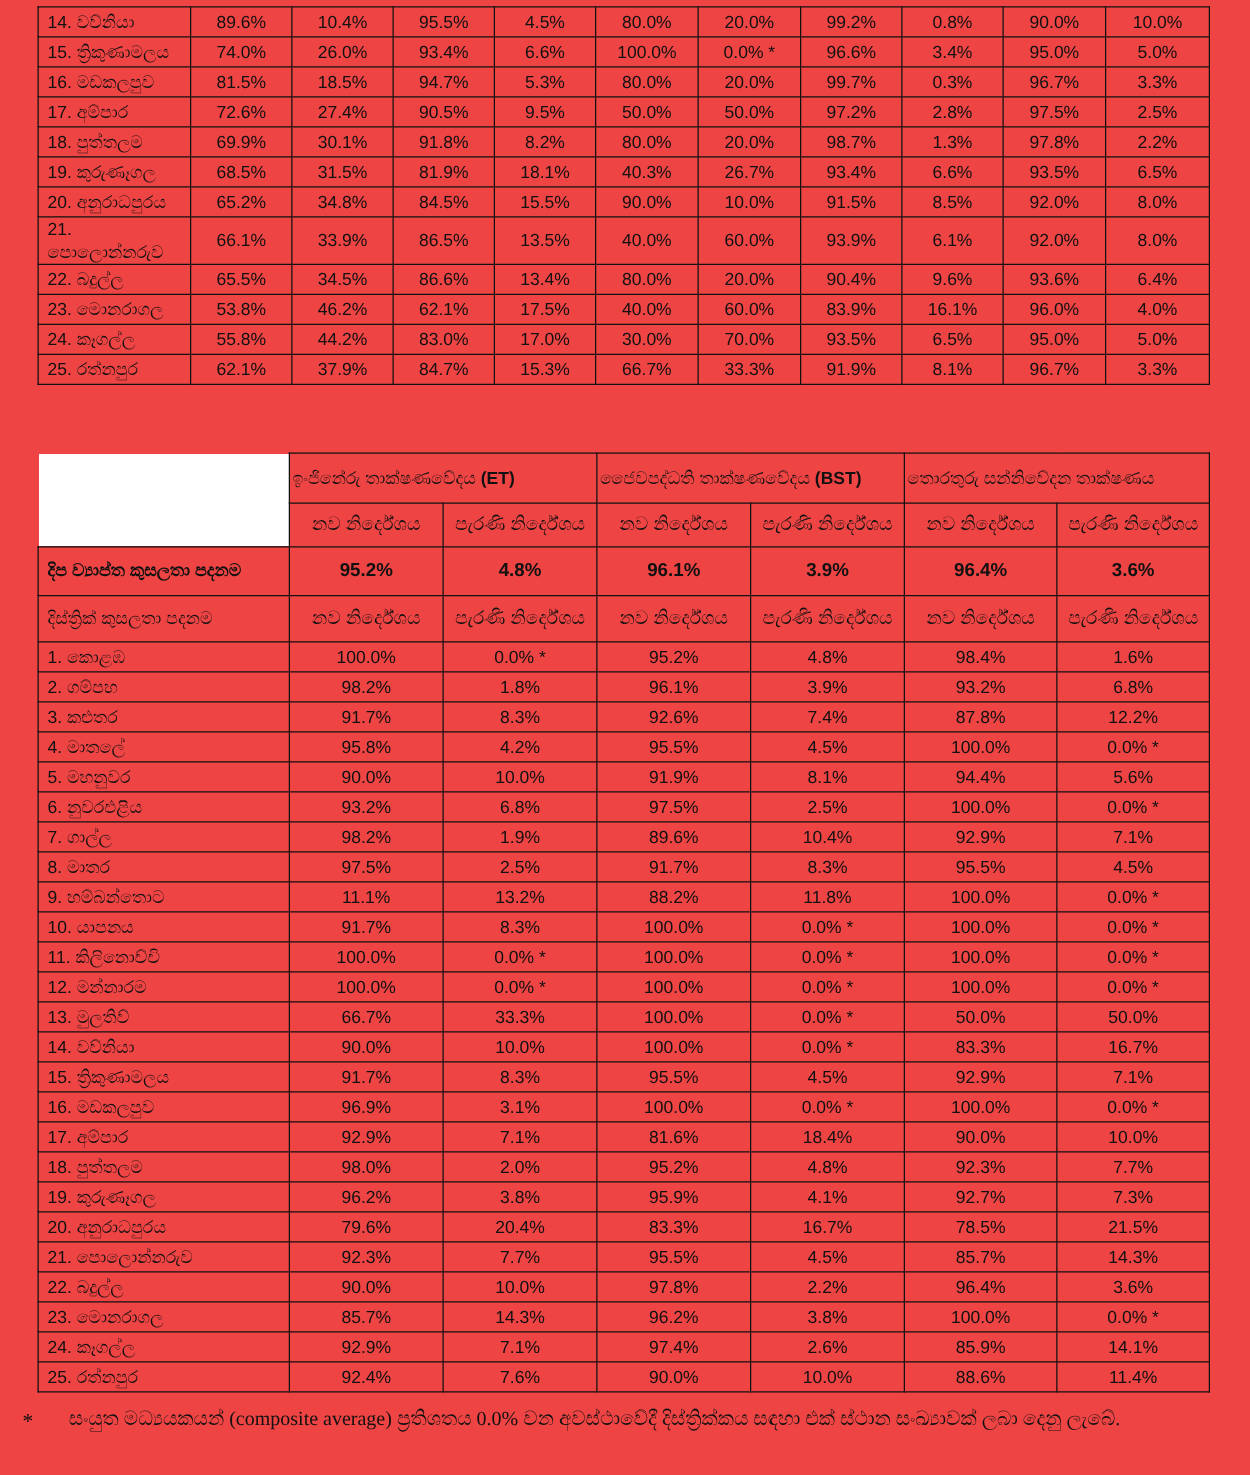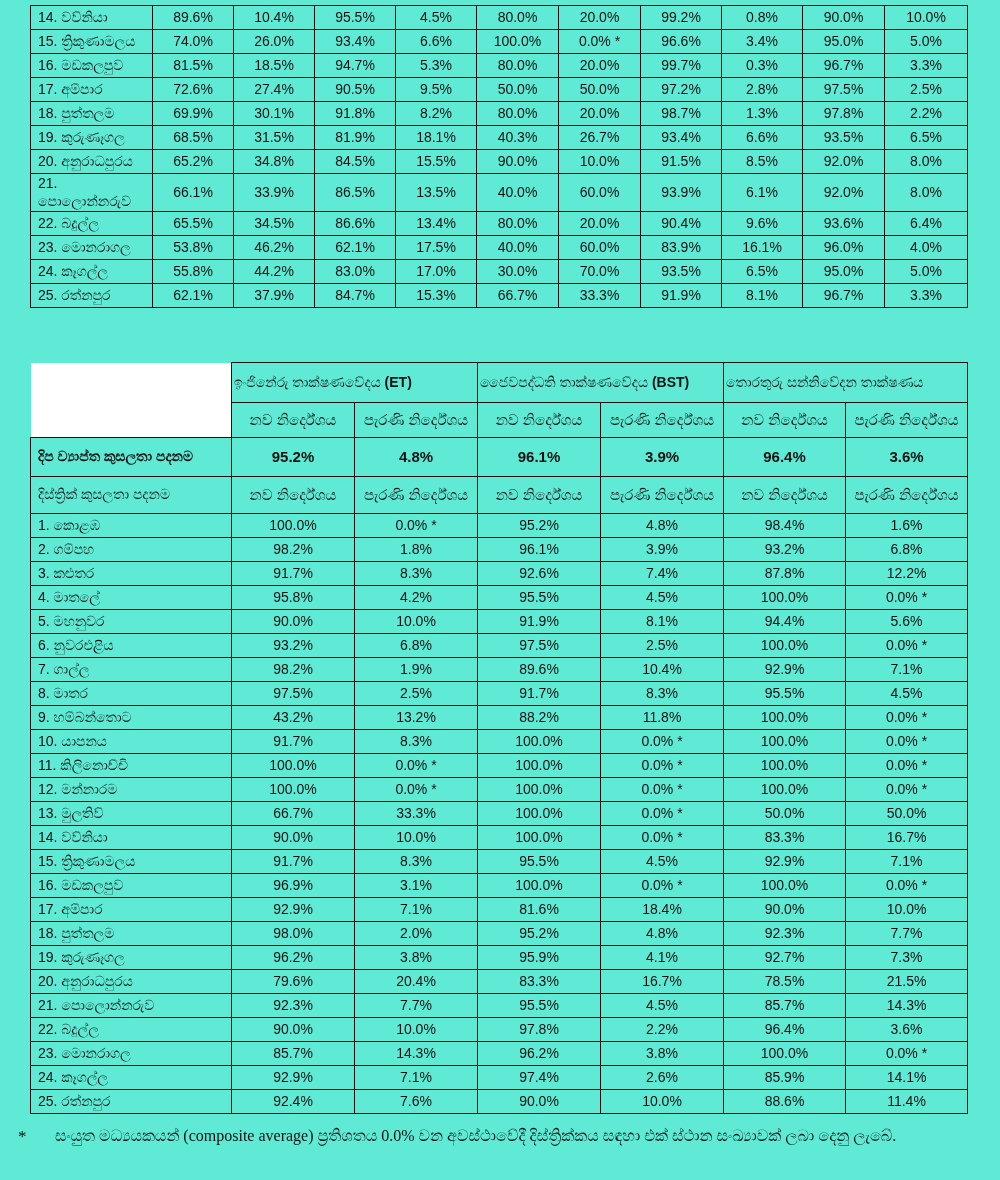--- a/index.html
+++ b/index.html
@@ -4,21 +4,21 @@
 <style>
   html, body {
     margin: 0;
     padding: 0;
     background: #ffffff;
   }
   .page {
     position: relative;
     width: 1000px;
     height: 1180px;
-    background: #5eead4;
+    background: #ef4444;
     font-family: "Liberation Sans", "DejaVu Sans", sans-serif;
     color: #111111;
   }
   table {
     border-collapse: collapse;
     table-layout: fixed;
     position: absolute;
   }
   td {
     border: 1px solid #111111;
@@ -397,21 +397,21 @@
           <td class="name-cell">8. මාතර</td>
           <td class="value-cell">97.5%</td>
           <td class="value-cell">2.5%</td>
           <td class="value-cell">91.7%</td>
           <td class="value-cell">8.3%</td>
           <td class="value-cell">95.5%</td>
           <td class="value-cell">4.5%</td>
         </tr>
         <tr>
           <td class="name-cell">9. හම්බන්තොට</td>
-          <td class="value-cell">43.2%</td>
+          <td class="value-cell">11.1%</td>
           <td class="value-cell">13.2%</td>
           <td class="value-cell">88.2%</td>
           <td class="value-cell">11.8%</td>
           <td class="value-cell">100.0%</td>
           <td class="value-cell">0.0% *</td>
         </tr>
         <tr>
           <td class="name-cell">10. යාපනය</td>
           <td class="value-cell">91.7%</td>
           <td class="value-cell">8.3%</td>

